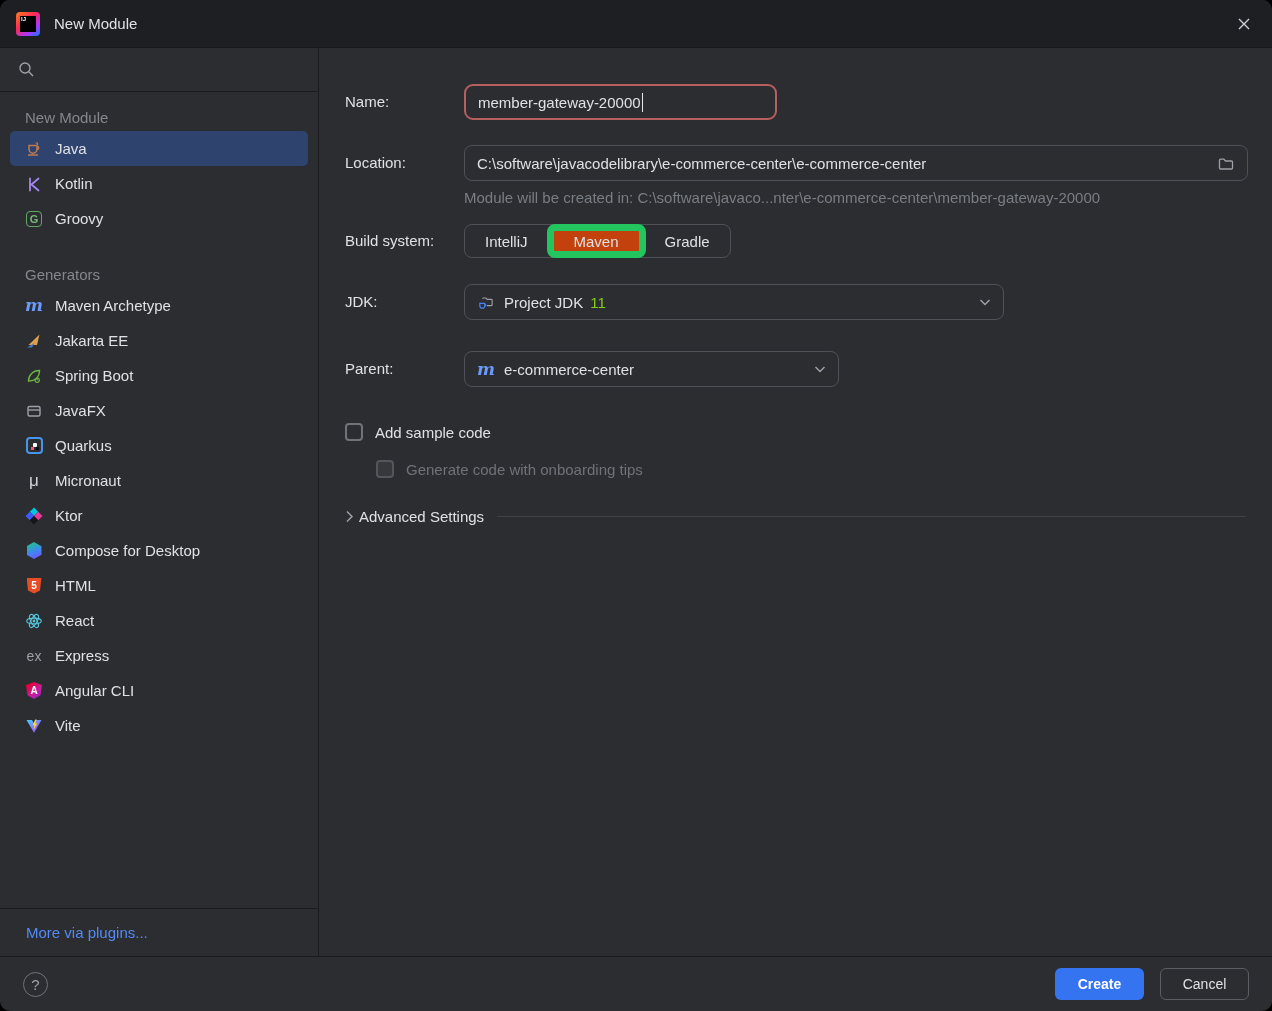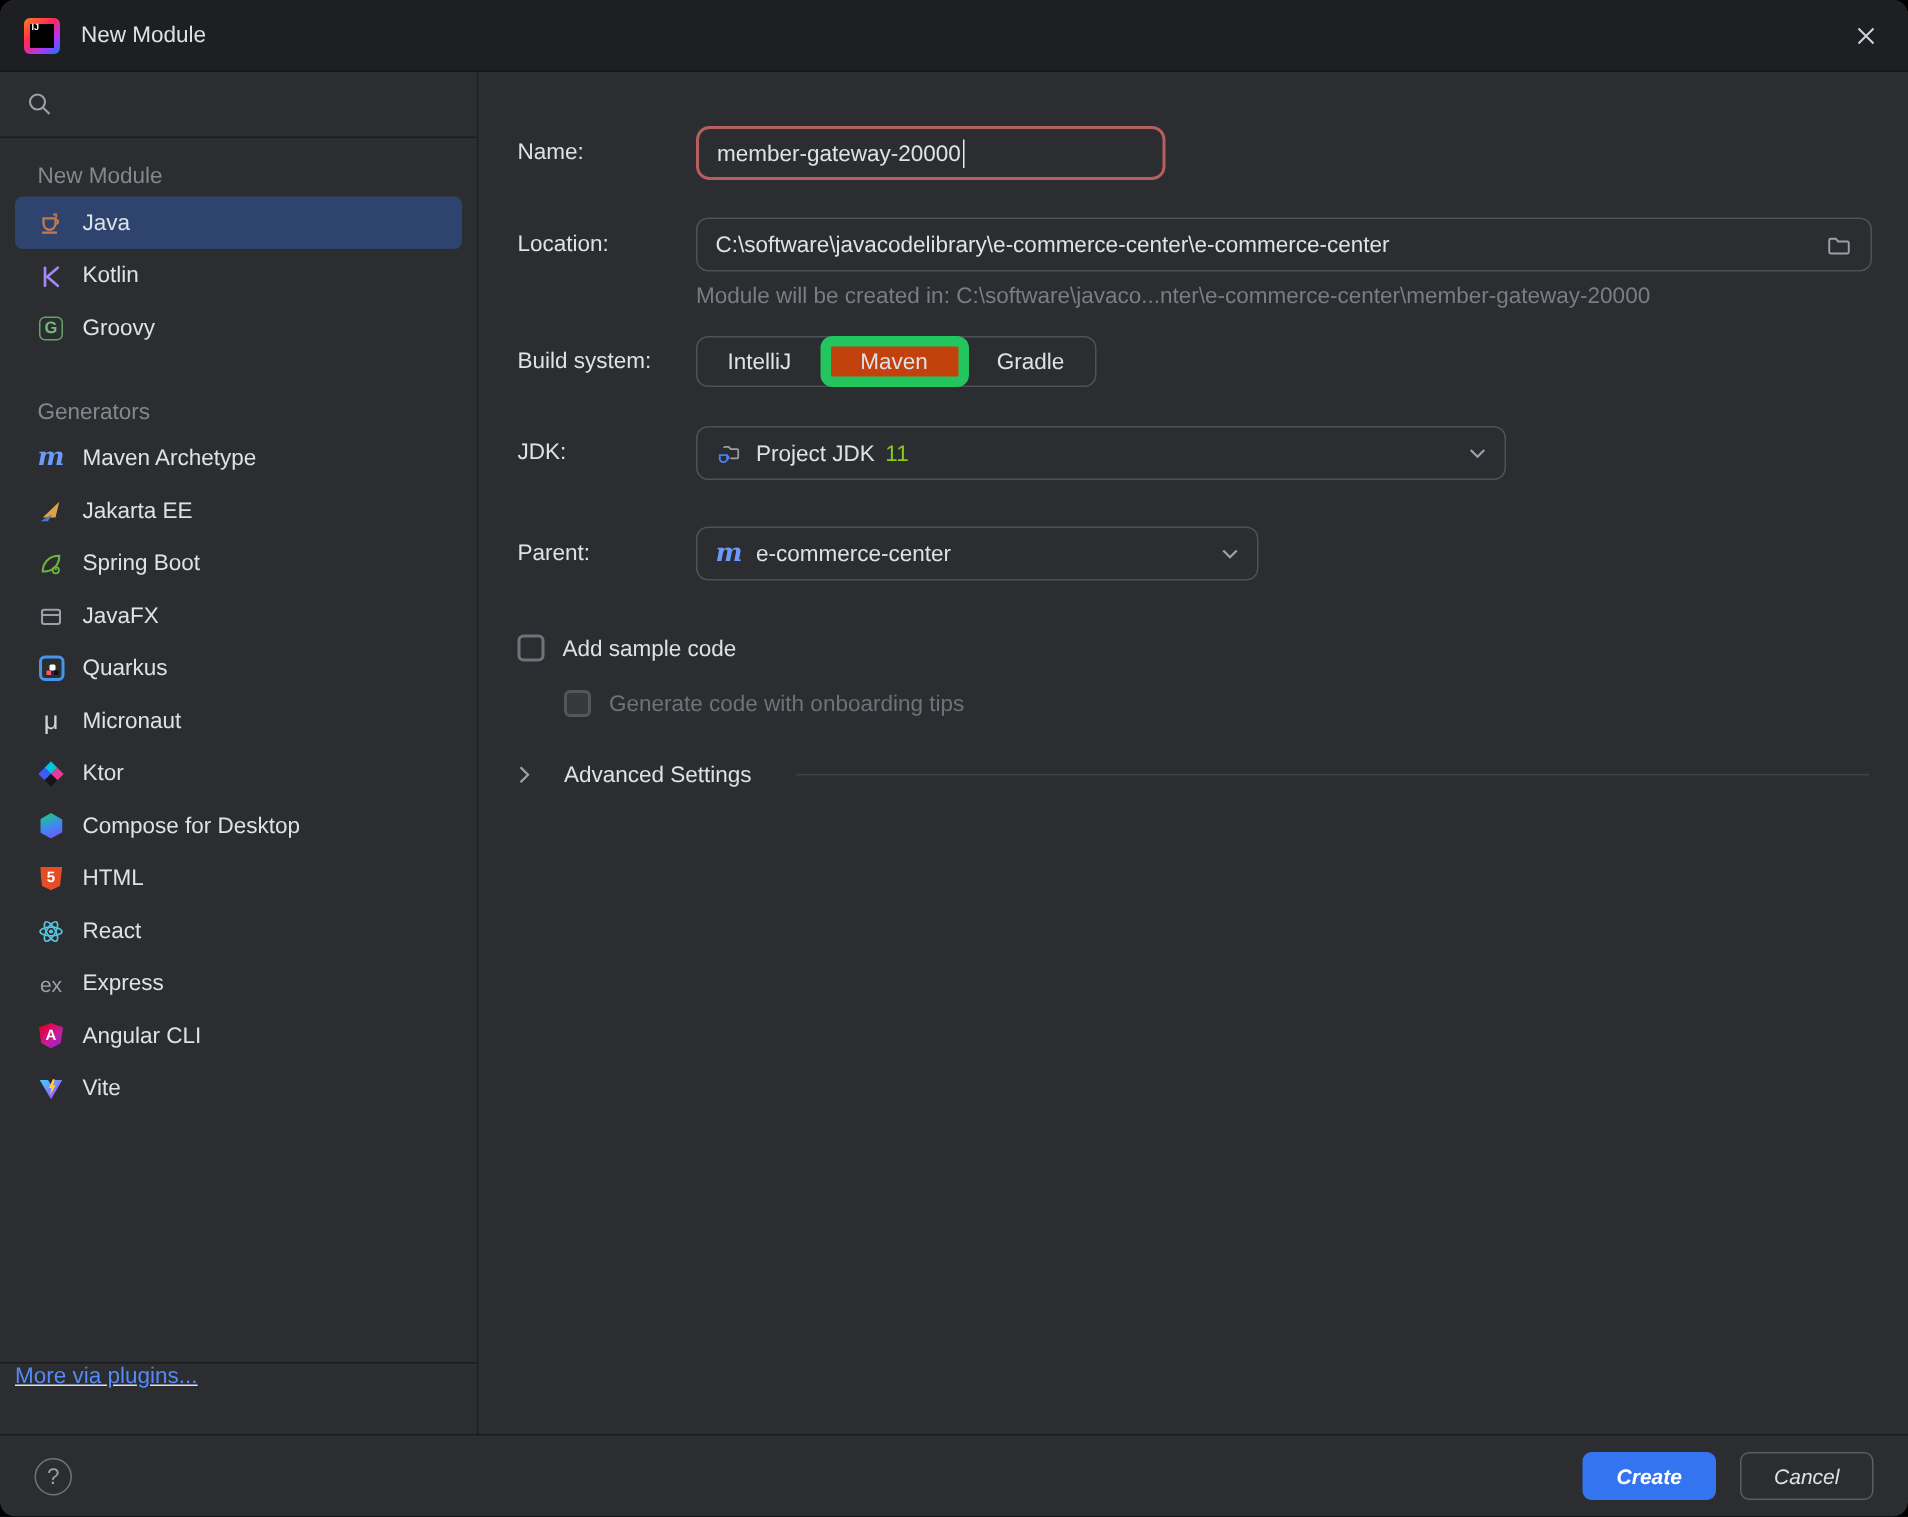--- a/index.html
+++ b/index.html
@@ -41,21 +41,21 @@
   .ktor-grid i { display:block; width:6px; height:6px; }
   .ktor-grid .k1 { background:#00c4e0; } .ktor-grid .k2 { background:#e93a9a; }
   .ktor-grid .k3 { background:#3d5afe; } .ktor-grid .k4 { background:#16161a; }
   .compose-hex { width:15px; height:17px; clip-path:polygon(50% 0,100% 25%,100% 75%,50% 100%,0 75%,0 25%);
     background:linear-gradient(160deg,#15d07c 0%,#4285f4 55%,#7b4dff 100%); }
   .html-shield { width:15px; height:16px; clip-path:polygon(0 0,100% 0,90% 82%,50% 100%,10% 82%); background:#e44d26;
     color:#fff; font-size:10px; font-weight:bold; display:flex; align-items:center; justify-content:center; }
   .angular-shield { width:16px; height:17px; clip-path:polygon(50% 0,100% 17%,91% 78%,50% 100%,9% 78%,0 17%);
     background:linear-gradient(140deg,#e40035 15%,#c41fa0 60%,#8f1fd0 100%);
     color:#fff; font-size:10px; font-weight:bold; display:flex; align-items:center; justify-content:center; }
-  .more-section { height:47px; flex:none; border-top:1px solid #1b1c1e; display:flex; align-items:flex-start; padding-left:10px;text-decoration:underline; }
+  .more-section { height:47px; flex:none; border-top:1px solid #1b1c1e; display:flex; align-items:center; padding-left:26px; }
   .more-link { color:#548af7; font-size:15px; cursor:pointer; }
   
   .main { flex:1; position:relative; background:#2b2d30; }
   .f-label { position:absolute; left:26px; color:#dfe1e5; font-size:15px; height:36px; line-height:36px; }
   .field { position:absolute; box-sizing:border-box; height:36px; border:1px solid #4e5157; border-radius:8px;
     display:flex; align-items:center; padding:0 12px; font-size:15px; color:#dfe1e5; background:transparent; }
   .name-field { left:145px; top:36px; width:313px; border:2px solid #b75e5e; border-radius:9px; }
   .caret { display:inline-block; width:1px; height:19px; background:#e8eaee; margin-left:1px; }
   .location-field { left:145px; top:97px; width:784px; padding-right:40px; }
   .folder-btn { position:absolute; right:9px; top:6px; width:24px; height:24px; display:flex; align-items:center; justify-content:center; }
@@ -69,30 +69,30 @@
   .combo-chevron { position:absolute; right:12px; top:13px; }
   .dim { color:#84cc16; margin-left:7px; }
   .combo-text { margin-left:9px; }
   .check-row { position:absolute; display:flex; align-items:center; gap:12px; height:36px; }
   .check-row.first { left:26px; top:366px; }
   .check-row.second { left:57px; top:403px; }
   .checkbox { width:18px; height:18px; box-sizing:border-box; border:2px solid #6f737a; border-radius:4px; background:transparent; }
   .checkbox.disabled { border-color:#53565b; background:#36383c; }
   .check-label { font-size:15px; color:#dfe1e5; }
   .check-label.disabled { color:#6f7278; }
-  .advanced-row { position:absolute; left:26px; right:26px; top:460px; display:flex; align-items:center; gap:22px; }
+  .advanced-row { position:absolute; left:26px; right:26px; top:460px; display:flex; align-items:center; gap:5px; }
   .advanced-label { font-size:15px; color:#dfe1e5; }
   .advanced-divider { flex:1; height:1px; background:#3f4145; margin-left:8px; }
   
   .footer { height:54px; flex:none; border-top:1px solid #1b1c1e; display:flex; align-items:center; padding:0 23px; }
   .help-circle { width:25px; height:25px; border:1px solid #6f737a; border-radius:50%; color:#9da0a8;
     display:flex; align-items:center; justify-content:center; font-size:15px; box-sizing:border-box; }
   .footer-buttons { margin-left:auto; display:flex; gap:16px; }
   .btn { height:32px; min-width:89px; border-radius:6px; font-size:14px; display:flex; align-items:center;
-    justify-content:center; padding:0 16px; box-sizing:border-box; cursor:pointer;font-style:italic; }
+    justify-content:center; padding:0 16px; box-sizing:border-box; cursor:pointer; }
   .btn-primary { background:#3574f0; color:#ffffff; font-weight:bold; border:none; }
   .btn-secondary { background:transparent; color:#dfe1e5; border:1px solid #5a5d63; }
   svg { display:block; }
 </style>
 </head>
 <body>
 
 <div class="dialog">
 
   <div class="titlebar">

